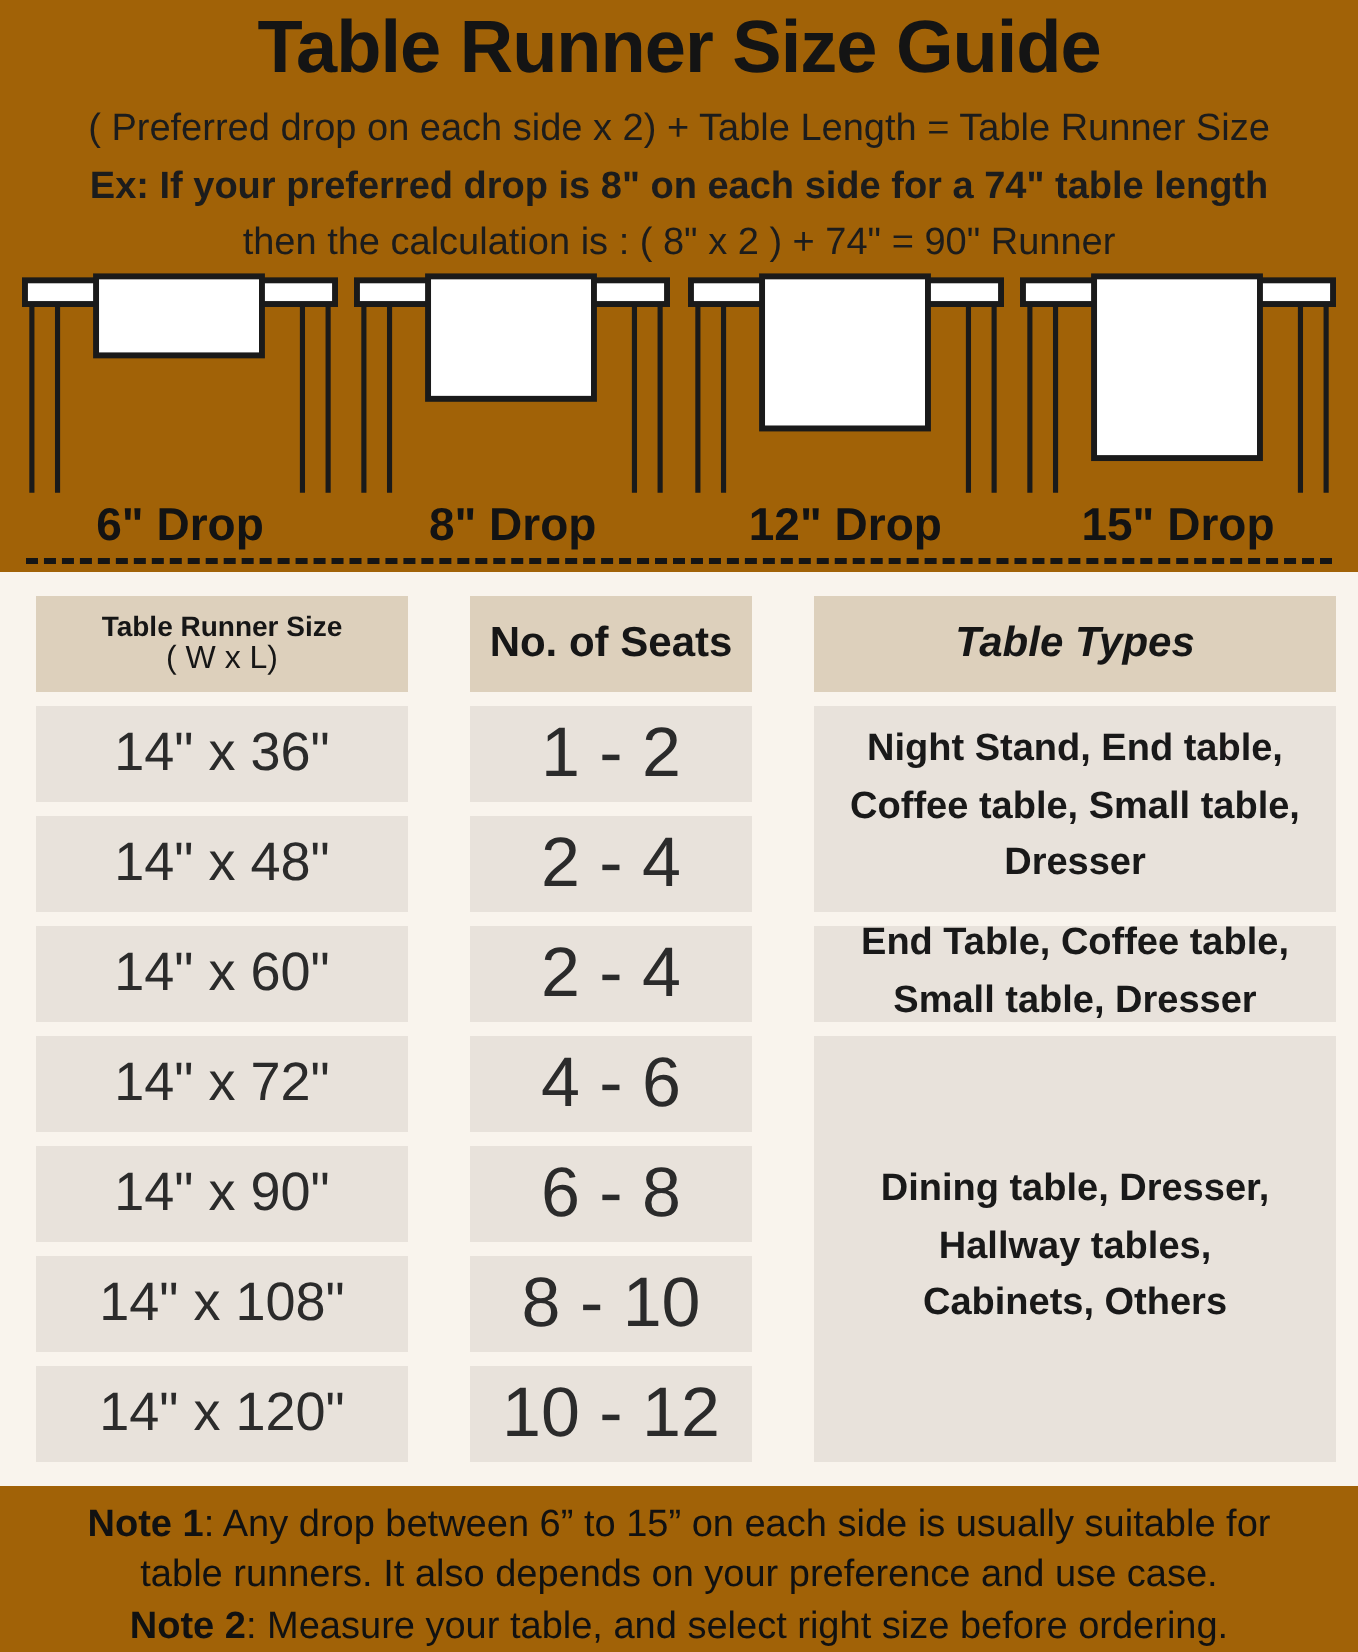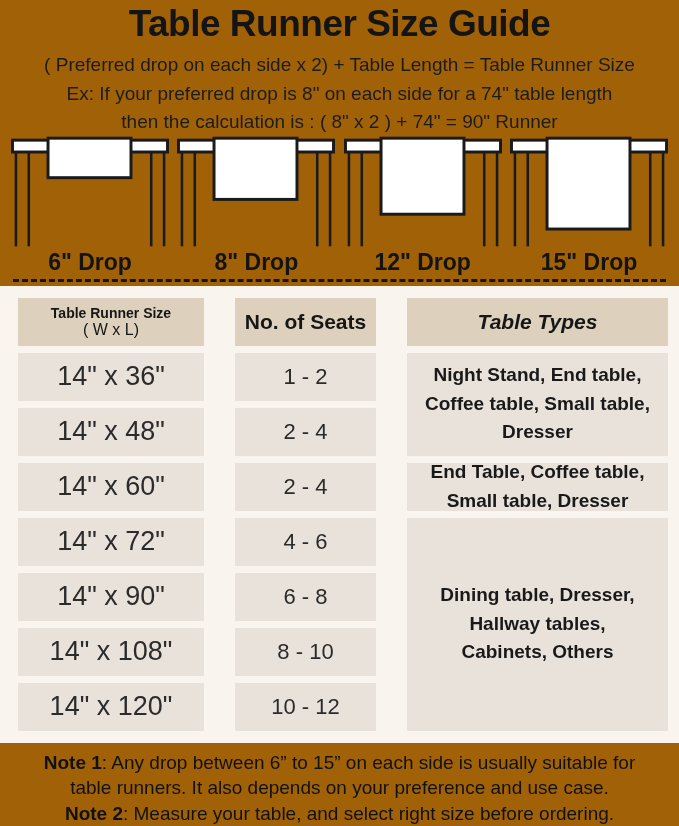--- a/index.html
+++ b/index.html
@@ -16,21 +16,21 @@
 
   
   .page-title{
     text-align:center;font-size:37px;font-weight:bold;letter-spacing:-.5px;
     color:#141414;padding-top:2px;line-height:1.2;
   }
   .formula,.ex{
     text-align:center;font-size:19px;line-height:1.35;color:#1c1c1c;white-space:nowrap;
   }
   .formula{margin-top:6px;}
-  .ex1{margin-top:3px;}
+  .ex1{margin-top:3px;font-weight:bold;}
   .ex2{margin-top:2px;}
 
   
   .figures{
     display:flex;justify-content:space-between;align-items:flex-end;
     padding:2px 11px 0;
   }
   .fig{width:158px;text-align:center;}
   .tbl-svg{display:block;width:158px;height:113px;}
   .tbl-svg rect{fill:#ffffff;stroke:var(--line-color);stroke-width:3;}
@@ -57,21 +57,21 @@
   .h2{grid-column:2;grid-row:1;font-size:21px;}
   .h3{grid-column:3;grid-row:1;font-size:21px;font-style:italic;}
   .hline1{font-size:14px;line-height:1.15;}
   .hline2{font-size:16px;font-weight:normal;line-height:1.1;}
   .cell{
     background:var(--cell-bg);
     display:flex;align-items:center;justify-content:center;
     color:#2b2b2b;
   }
   .c1{grid-column:1;font-size:27px;}
-  .c2{grid-column:2;font-size:22px;}
+  .c2{grid-column:2;font-size:35px;}
   .r0{grid-row:2}.r1{grid-row:3}.r2{grid-row:4}.r3{grid-row:5}
   .r4{grid-row:6}.r5{grid-row:7}.r6{grid-row:8}
   .types{font-weight:bold;font-size:19px;line-height:1.5;text-align:center;color:#191919;}
   .t1{grid-column:3;grid-row:2 / span 2;}
   .t2{grid-column:3;grid-row:4;}
   .t3{grid-column:3;grid-row:5 / span 4;}
   .t1 .tspan{max-width:228px;display:inline-block;}
   .t2 .tspan{max-width:244px;display:inline-block;}
   .t3 .tspan{max-width:196px;display:inline-block;}
 

